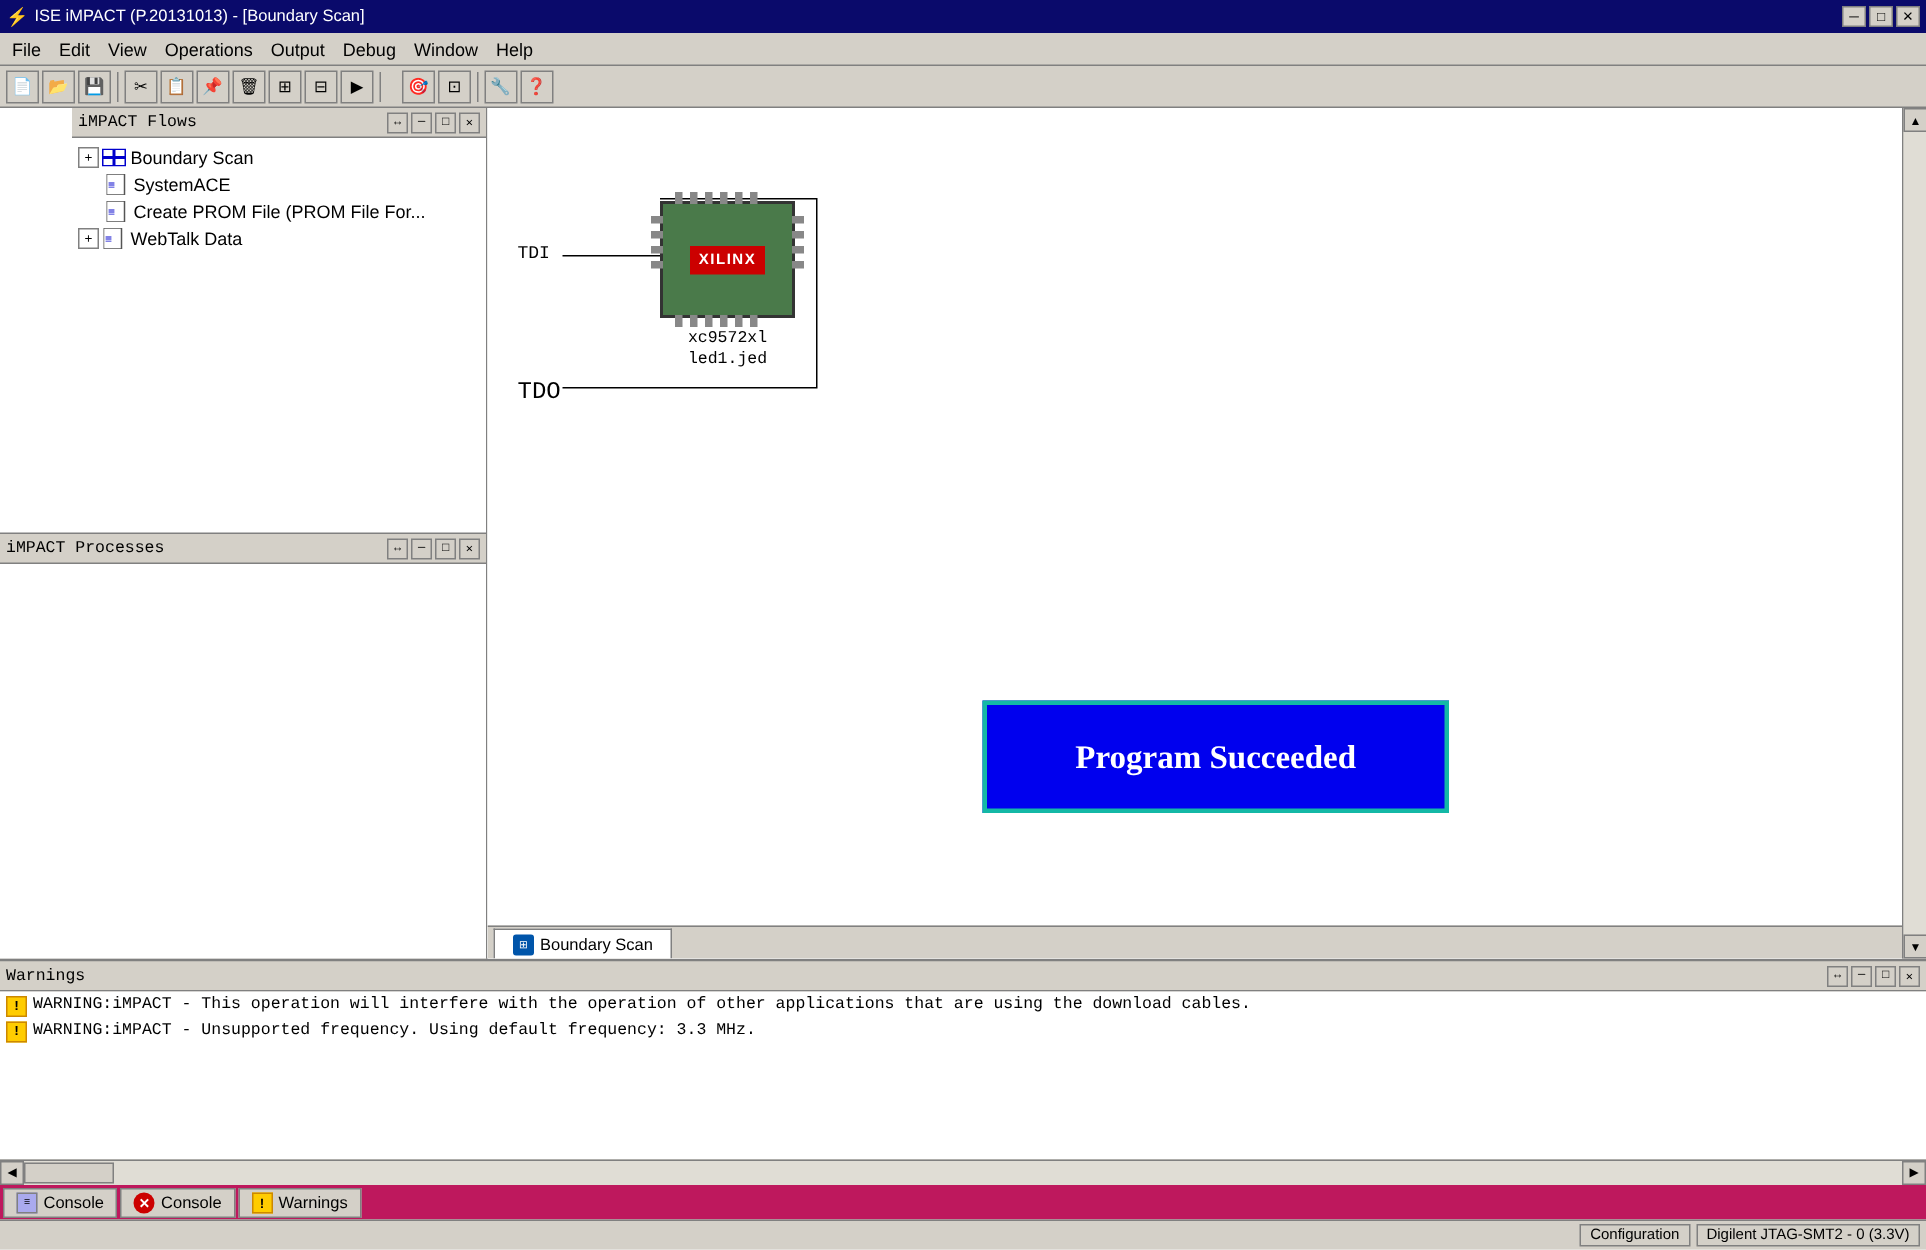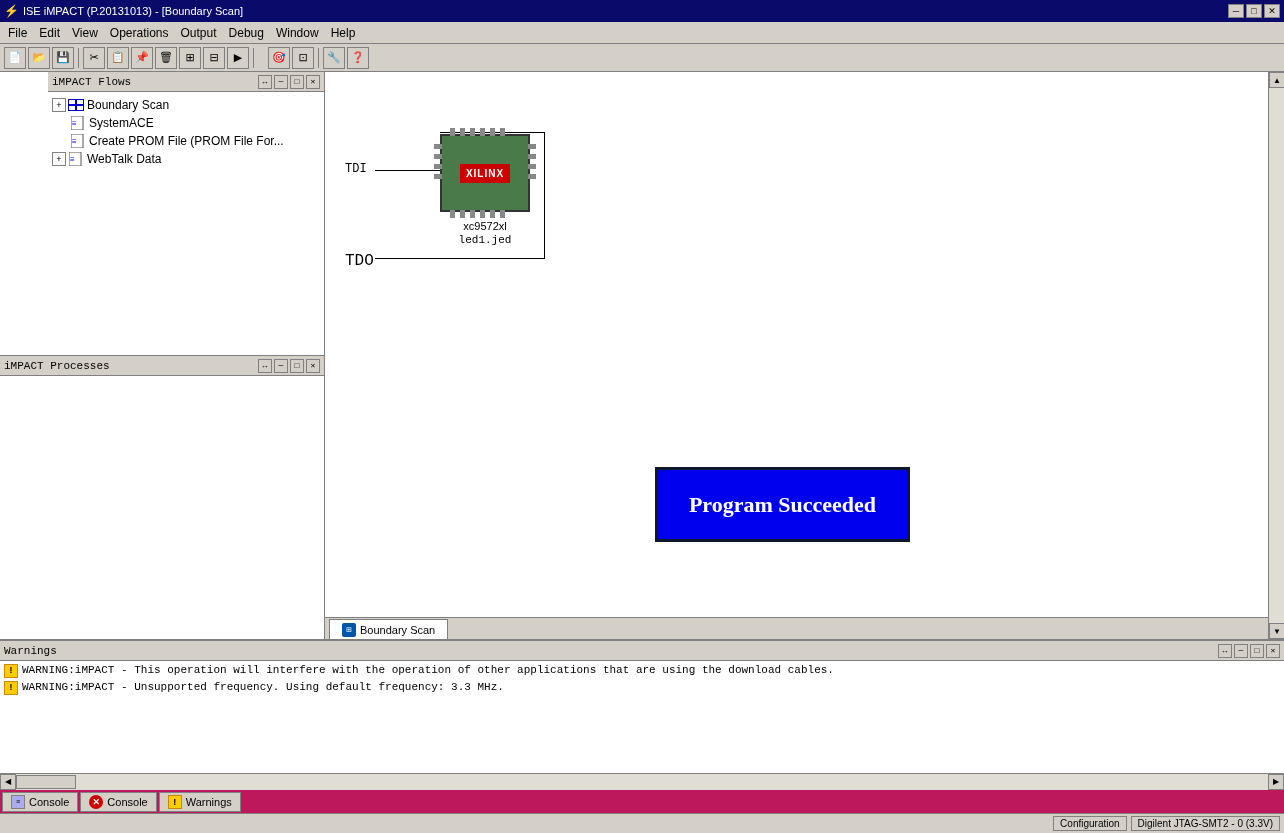--- a/index.html
+++ b/index.html
@@ -542,24 +542,24 @@
         <div style="position:absolute; right:-8px; top:8px; display:flex; flex-direction:column; gap:5px;">
           <div style="width:8px;height:5px;background:#888;"></div>
           <div style="width:8px;height:5px;background:#888;"></div>
           <div style="width:8px;height:5px;background:#888;"></div>
           <div style="width:8px;height:5px;background:#888;"></div>
         </div>
 
         <div style="background:#cc0000; color:white; font-size:10px; font-weight:bold; padding:4px 6px; font-family:Arial,sans-serif; letter-spacing:1px;">XILINX</div>
       </div>
 
-      <div style="position:absolute; top:148px; left:115px; font-family:Liberation Sans, sans-serif; font-size:11px; width:90px; text-align:center;">xc9572xl</div>
+      <div style="position:absolute; top:148px; left:115px; font-family:Liberation Mono, monospace; font-size:11px; width:90px; text-align:center;">xc9572xl</div>
       <div style="position:absolute; top:162px; left:115px; font-family:'Courier New',monospace; font-size:11px; width:90px; text-align:center;">led1.jed</div>
 
-      <div id="program-succeeded" style="position:absolute; top:395px; left:330px; width:255px; height:75px; background:#0000ee; border:3px solid #0f172a; display:flex; align-items:center; justify-content:center;">
+      <div id="program-succeeded" style="position:absolute; top:395px; left:330px; width:311px; height:75px; background:#0000ee; border:3px solid #14b8a6; display:flex; align-items:center; justify-content:center;">
         <span id="program-succeeded-text" style="color:white; font-size:22px; font-weight:bold; font-family:'Times New Roman',serif;">Program Succeeded</span>
       </div>
 
       <div style="position:absolute; bottom:0; left:0; right:0; height:22px; background:#d4d0c8; border-top:1px solid #808080; display:flex; align-items:flex-end; padding:0 4px;">
         <div class="canvas-tab active" style="height:20px; padding:0 12px; background:white; border:1px solid #808080; border-bottom:none; display:flex; align-items:center; gap:4px; font-size:11px;">
           <div style="width:14px;height:14px;background:#0055aa;border-radius:2px;display:flex;align-items:center;justify-content:center;font-size:7px;color:white;">⊞</div>
           <span>Boundary Scan</span>
         </div>
       </div>
 

